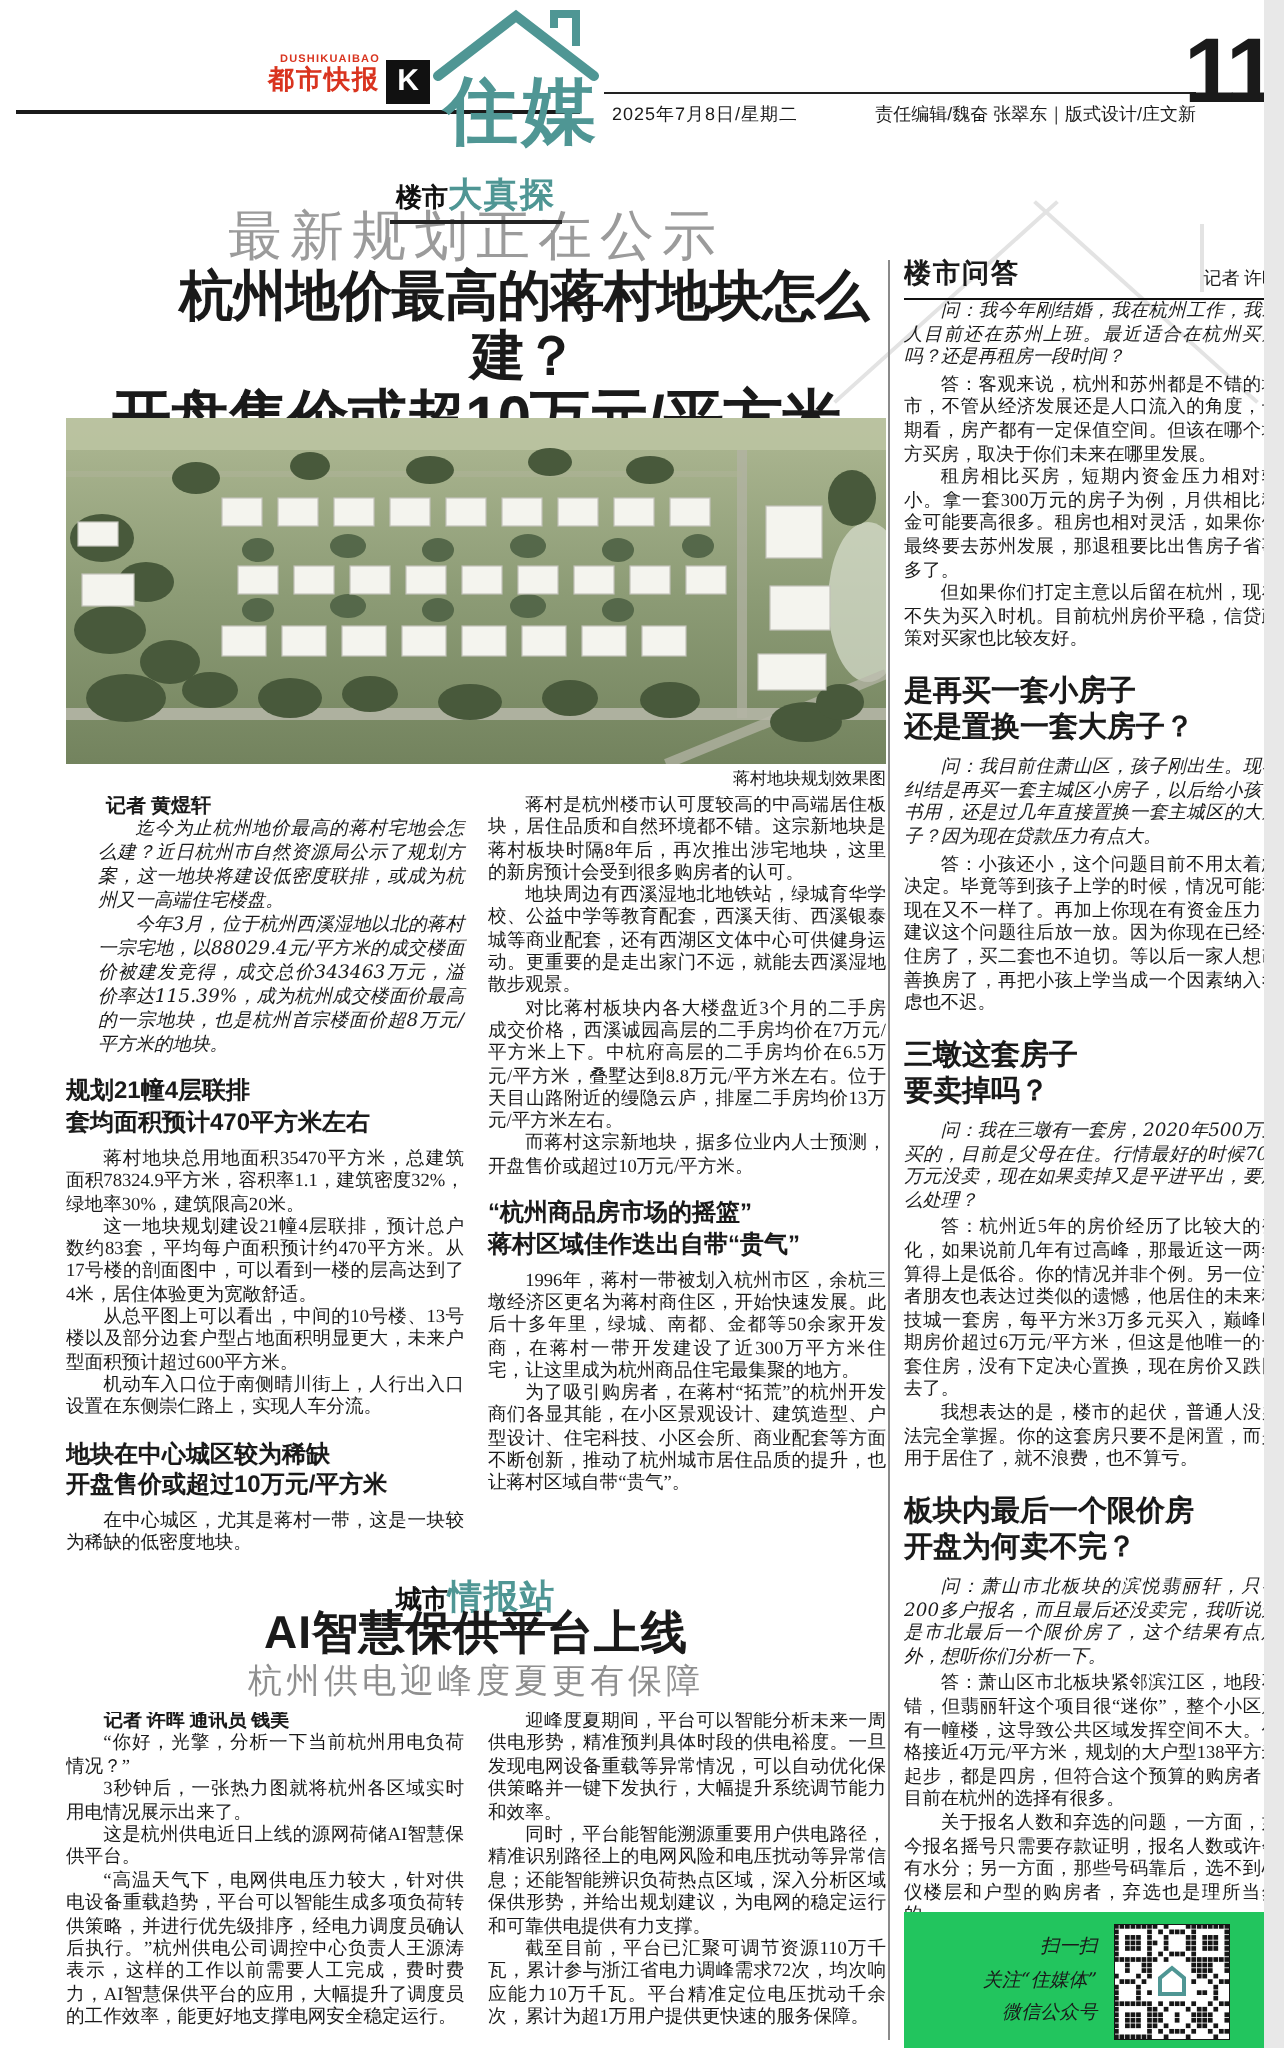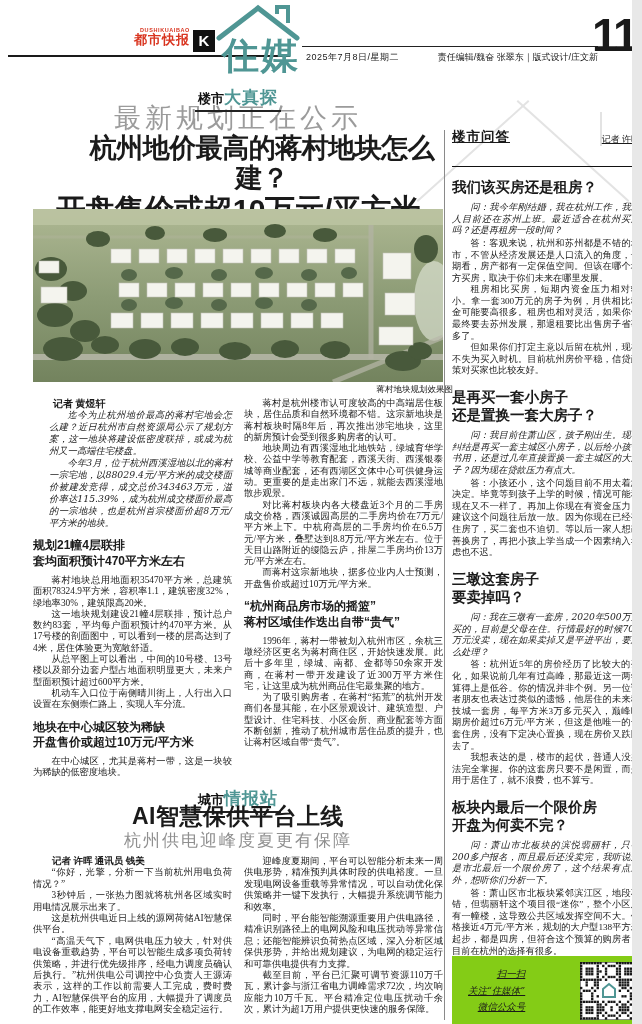--- a/index.html
+++ b/index.html
@@ -30,21 +30,21 @@
   
   .tag-wrap{left:33px;top:86px;width:410px;}
   .tag-inner{display:inline-block;border-bottom:2px solid #222;padding:0 3px 1px;}
   .tag-black{font-weight:bold;font-size:13px;color:#111;}
   .tag-teal{font-weight:bold;font-size:17px;color:#4f9694;letter-spacing:1px;}
   .kicker{left:33px;top:100px;width:410px;font-size:27px;color:#9b9b9b;letter-spacing:4px;}
   .headline{left:33px;top:134px;width:410px;font-weight:bold;line-height:1.1;letter-spacing:-.5px;}
   .hl1{font-size:27px;margin-left:48px;}
   .hl2{font-size:30px;text-align:center;}
   .photo{left:33px;top:209px;width:410px;height:173px;}
-  .caption{left:43px;top:384px;width:410px;text-align:right;font-size:8.5px;}
+  .caption{left:33px;top:384px;width:410px;text-align:right;font-size:8.5px;}
   
   .main-body{left:33px;top:398px;width:410px;height:388px;column-count:2;column-gap:12px;
              column-fill:auto;overflow:hidden;font-size:9.3px;line-height:11.3px;text-align:justify;z-index:2;}
   .main-body p{margin:0;text-indent:2em;}
   .byline-main{font-weight:bold;font-size:10px;text-indent:1em;margin:0 0 10px;}
   .intro p{line-height:12px;}
   .subhead{font-family:"Liberation Sans","DejaVu Sans",sans-serif;font-weight:bold;
            font-size:12px;line-height:1.32;margin:9px 0 5px;}
   .subhead span{display:block;}
   
@@ -52,30 +52,30 @@
   .h-power{left:33px;top:801px;width:410px;font-size:23px;font-weight:bold;letter-spacing:.5px;}
   .sub-power{left:33px;top:829px;width:410px;font-size:17px;color:#8f8f8f;letter-spacing:2px;}
   .power-body{left:33px;top:856px;width:410px;height:168px;column-count:2;column-gap:12px;
               column-fill:auto;overflow:hidden;font-size:9.3px;line-height:11.4px;text-align:justify;}
   .power-body p{margin:0;text-indent:2em;}
   .byline-power{font-weight:bold;font-size:9.5px;margin:0 0 8px;text-indent:0;}
   
   .divider-v{left:444px;top:130px;width:1px;height:890px;background:#8a8a8a;}
   .qa{left:452px;top:128px;width:188px;height:896px;overflow:hidden;z-index:2;}
   .qa-header{display:flex;align-items:flex-end;justify-content:space-between;
-             border-bottom:1.5px solid #111;padding-bottom:20px;text-decoration:underline;}
+             border-bottom:1.5px solid #111;padding-bottom:3px;}
   .qa-title{font-weight:bold;font-size:13.5px;letter-spacing:1px;}
   .qa-byline{font-size:9px;text-align:center;}
   .q-head{font-family:"Liberation Sans","DejaVu Sans",sans-serif;font-weight:bold;
           font-size:14.5px;line-height:1.25;margin:11px 0 5px;}
   .q-head span{display:block;}
   .qa p{margin:0;text-indent:2em;text-align:justify;font-size:9.2px;line-height:11.6px;}
   .q-ask{margin-bottom:2px !important;}
-  .qr-footer{position:absolute;left:0;right:0;bottom:0;background:#84cc16;
-             display:flex;justify-content:space-between;align-items:center;gap:8px;padding:6px 2px 4px 0;text-decoration:underline;}
+  .qr-footer{position:absolute;left:0;right:0;bottom:0;background:#22c55e;
+             display:flex;justify-content:center;align-items:center;gap:8px;padding:6px 2px 4px 0;}
   .qr-text{text-align:right;font-size:9.5px;line-height:1.75;}
   .qr-text span{display:block;}
   .qr-box{width:58px;height:58px;}
 </style>
 </head>
 <body>
 
 <div class="page">
 
   <div class="abs deco dl1"></div>
@@ -249,23 +249,20 @@
     <p>截至目前，平台已汇聚可调节资源110万千瓦，累计参与浙江省电力调峰需求72次，均次响应能力10万千瓦。平台精准定位电压扰动千余次，累计为超1万用户提供更快速的服务保障。</p>
   </div>
 
   <div class="abs divider-v"></div>
   <div class="abs qa">
     <div class="qa-header">
       <span class="qa-title">楼市问答</span>
       <span class="qa-byline">记者 许晖</span>
     </div>
 
-    <div class="q-head">
-      <span>我们该买房还是租房？</span>
-    </div>
     <p class="kai q-ask">问：我今年刚结婚，我在杭州工作，我爱人目前还在苏州上班。最近适合在杭州买房吗？还是再租房一段时间？</p>
     <p>答：客观来说，杭州和苏州都是不错的城市，不管从经济发展还是人口流入的角度，长期看，房产都有一定保值空间。但该在哪个地方买房，取决于你们未来在哪里发展。</p>
     <p>租房相比买房，短期内资金压力相对较小。拿一套300万元的房子为例，月供相比租金可能要高很多。租房也相对灵活，如果你们最终要去苏州发展，那退租要比出售房子省事多了。</p>
     <p>但如果你们打定主意以后留在杭州，现在不失为买入时机。目前杭州房价平稳，信贷政策对买家也比较友好。</p>
 
     <div class="q-head">
       <span>是再买一套小房子</span>
       <span>还是置换一套大房子？</span>
     </div>
     <p class="kai q-ask">问：我目前住萧山区，孩子刚出生。现在纠结是再买一套主城区小房子，以后给小孩读书用，还是过几年直接置换一套主城区的大房子？因为现在贷款压力有点大。</p>

